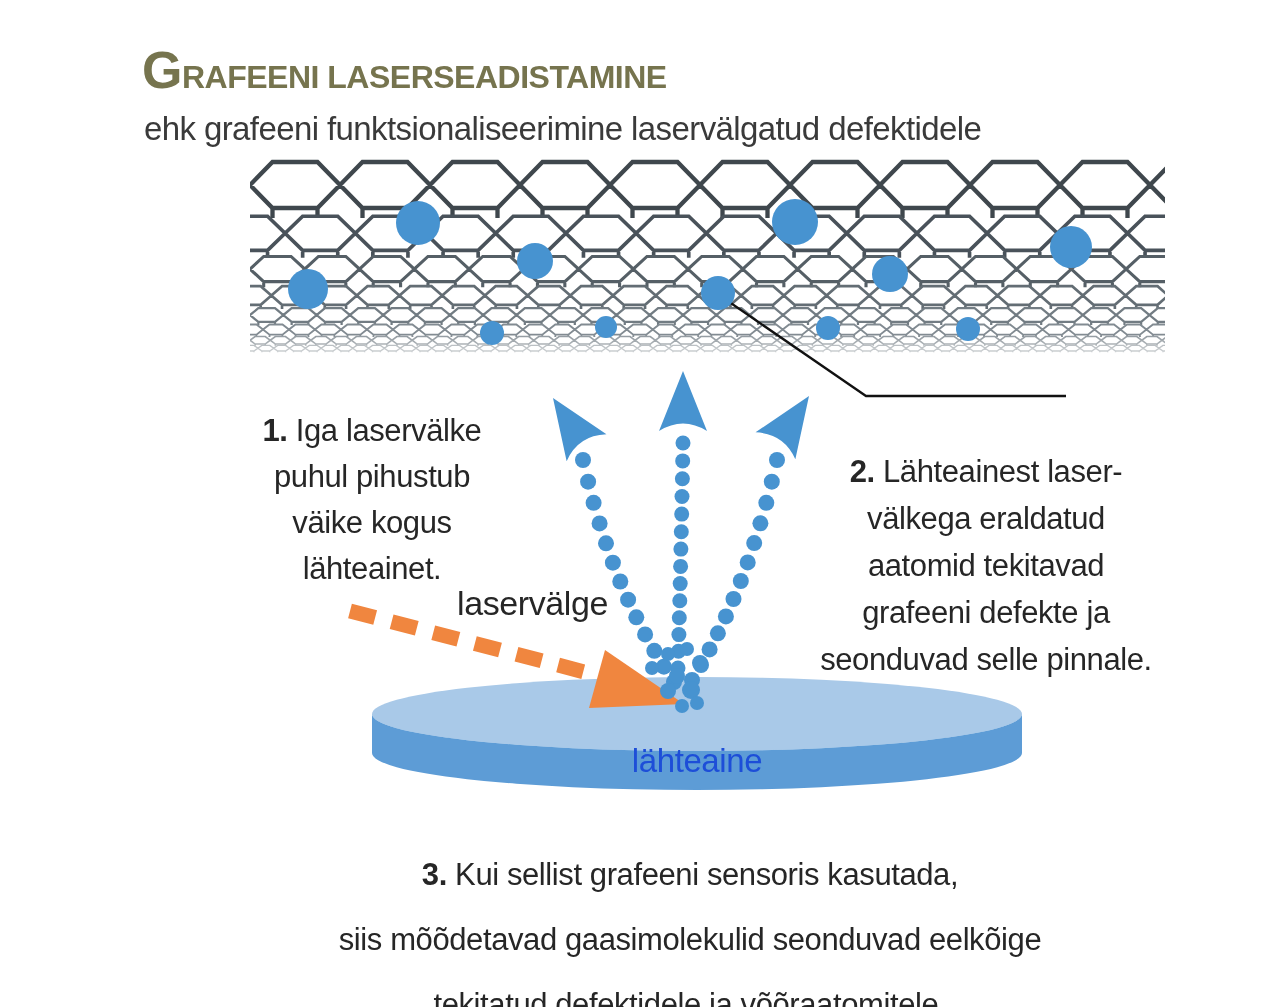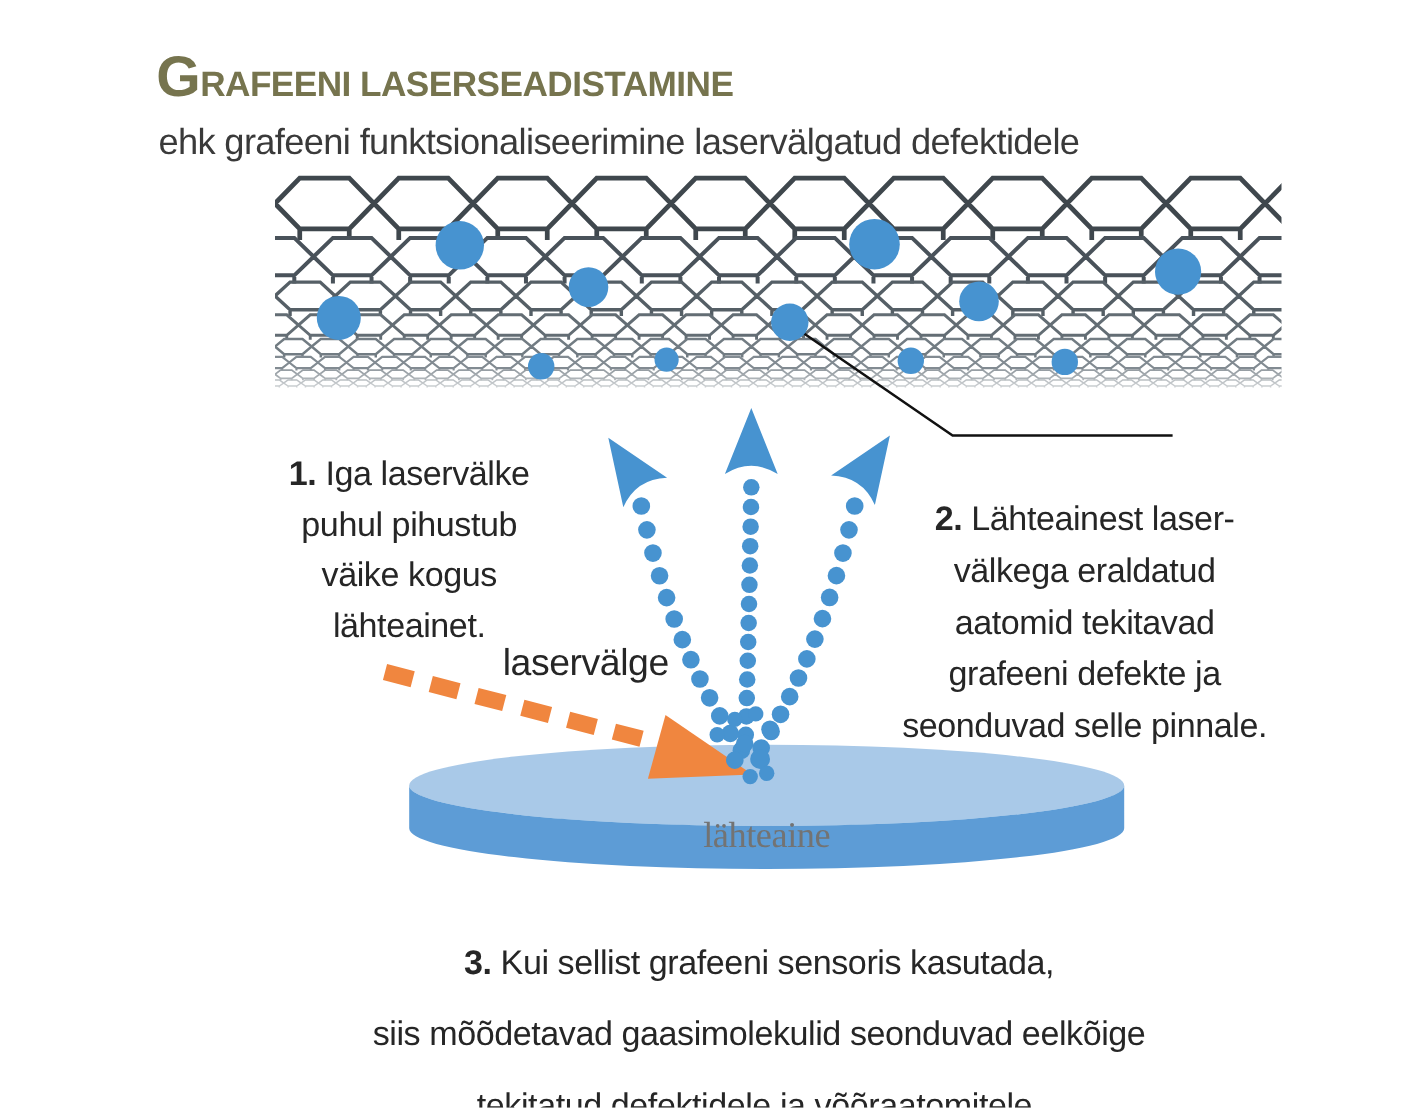--- a/index.html
+++ b/index.html
@@ -16,21 +16,21 @@
              background:linear-gradient(to bottom,rgba(255,255,255,0),rgba(255,255,255,0.95));}
   .art{position:absolute;left:0;top:0;}
   .step{position:absolute;text-align:center;font-size:31px;line-height:46px;color:#262626;letter-spacing:-0.4px;margin-top:20px;}
   .step b{font-weight:700;}
   .step1{left:222px;top:388px;width:300px;}
   .step2{left:790px;top:428px;width:392px;line-height:47px;}
   .step3{left:250px;top:822px;width:880px;line-height:65px;}
   .lbl-laser{position:absolute;left:438px;top:584px;width:170px;text-align:right;
              font-size:34px;color:#262626;letter-spacing:-0.4px;}
   .lbl-disk{position:absolute;left:547px;top:742px;width:300px;text-align:center;
-            font-size:33px;color:#737373;letter-spacing:-0.4px;font-family:Liberation Serif, serif;}
+            font-size:33px;color:#1d4ed8;letter-spacing:-0.4px;}
 </style>
 </head>
 <body>
 
 <div class="canvas">
 
   <div class="mesh">
     <svg id="meshsvg" width="915" height="205">
         <path d="M22.5,4 L67.5,4 L90,27 L67.5,50 L22.5,50 L0,27 Z M22.5,50 l0,10.12 M67.5,50 l0,10.12 M112.5,4 L157.5,4 L180,27 L157.5,50 L112.5,50 L90,27 Z M112.5,50 l0,10.12 M157.5,50 l0,10.12 M202.5,4 L247.5,4 L270,27 L247.5,50 L202.5,50 L180,27 Z M202.5,50 l0,10.12 M247.5,50 l0,10.12 M292.5,4 L337.5,4 L360,27 L337.5,50 L292.5,50 L270,27 Z M292.5,50 l0,10.12 M337.5,50 l0,10.12 M382.5,4 L427.5,4 L450,27 L427.5,50 L382.5,50 L360,27 Z M382.5,50 l0,10.12 M427.5,50 l0,10.12 M472.5,4 L517.5,4 L540,27 L517.5,50 L472.5,50 L450,27 Z M472.5,50 l0,10.12 M517.5,50 l0,10.12 M562.5,4 L607.5,4 L630,27 L607.5,50 L562.5,50 L540,27 Z M562.5,50 l0,10.12 M607.5,50 l0,10.12 M652.5,4 L697.5,4 L720,27 L697.5,50 L652.5,50 L630,27 Z M652.5,50 l0,10.12 M697.5,50 l0,10.12 M742.5,4 L787.5,4 L810,27 L787.5,50 L742.5,50 L720,27 Z M742.5,50 l0,10.12 M787.5,50 l0,10.12 M832.5,4 L877.5,4 L900,27 L877.5,50 L832.5,50 L810,27 Z M832.5,50 l0,10.12 M877.5,50 l0,10.12 M922.5,4 L967.5,4 L990,27 L967.5,50 L922.5,50 L900,27 Z M922.5,50 l0,10.12 M967.5,50 l0,10.12 " fill="none" stroke="#3f474d" stroke-width="4.30"></path>
         <path d="M-17.55,58.279999999999994 L17.550000000000004,58.279999999999994 L35.1,75.3 L17.550000000000004,92.32 L-17.55,92.32 L-35.1,75.3 Z M-17.55,92.32 l0,7.4887999999999995 M17.550000000000004,92.32 l0,7.4887999999999995 M52.650000000000006,58.279999999999994 L87.75,58.279999999999994 L105.30000000000001,75.3 L87.75,92.32 L52.650000000000006,92.32 L35.1,75.3 Z M52.650000000000006,92.32 l0,7.4887999999999995 M87.75,92.32 l0,7.4887999999999995 M122.85000000000001,58.279999999999994 L157.95000000000002,58.279999999999994 L175.5,75.3 L157.95000000000002,92.32 L122.85000000000001,92.32 L105.30000000000001,75.3 Z M122.85000000000001,92.32 l0,7.4887999999999995 M157.95000000000002,92.32 l0,7.4887999999999995 M193.05,58.279999999999994 L228.15,58.279999999999994 L245.7,75.3 L228.15,92.32 L193.05,92.32 L175.5,75.3 Z M193.05,92.32 l0,7.4887999999999995 M228.15,92.32 l0,7.4887999999999995 M263.25,58.279999999999994 L298.35,58.279999999999994 L315.9,75.3 L298.35,92.32 L263.25,92.32 L245.7,75.3 Z M263.25,92.32 l0,7.4887999999999995 M298.35,92.32 l0,7.4887999999999995 M333.45,58.279999999999994 L368.54999999999995,58.279999999999994 L386.09999999999997,75.3 L368.54999999999995,92.32 L333.45,92.32 L315.9,75.3 Z M333.45,92.32 l0,7.4887999999999995 M368.54999999999995,92.32 l0,7.4887999999999995 M403.65,58.279999999999994 L438.75,58.279999999999994 L456.29999999999995,75.3 L438.75,92.32 L403.65,92.32 L386.09999999999997,75.3 Z M403.65,92.32 l0,7.4887999999999995 M438.75,92.32 l0,7.4887999999999995 M473.84999999999997,58.279999999999994 L508.94999999999993,58.279999999999994 L526.5,75.3 L508.94999999999993,92.32 L473.84999999999997,92.32 L456.29999999999995,75.3 Z M473.84999999999997,92.32 l0,7.4887999999999995 M508.94999999999993,92.32 l0,7.4887999999999995 M544.05,58.279999999999994 L579.15,58.279999999999994 L596.7,75.3 L579.15,92.32 L544.05,92.32 L526.5,75.3 Z M544.05,92.32 l0,7.4887999999999995 M579.15,92.32 l0,7.4887999999999995 M614.25,58.279999999999994 L649.35,58.279999999999994 L666.9000000000001,75.3 L649.35,92.32 L614.25,92.32 L596.7,75.3 Z M614.25,92.32 l0,7.4887999999999995 M649.35,92.32 l0,7.4887999999999995 M684.45,58.279999999999994 L719.5500000000001,58.279999999999994 L737.1000000000001,75.3 L719.5500000000001,92.32 L684.45,92.32 L666.9000000000001,75.3 Z M684.45,92.32 l0,7.4887999999999995 M719.5500000000001,92.32 l0,7.4887999999999995 M754.6500000000001,58.279999999999994 L789.7500000000001,58.279999999999994 L807.3000000000002,75.3 L789.7500000000001,92.32 L754.6500000000001,92.32 L737.1000000000001,75.3 Z M754.6500000000001,92.32 l0,7.4887999999999995 M789.7500000000001,92.32 l0,7.4887999999999995 M824.8500000000001,58.279999999999994 L859.9500000000002,58.279999999999994 L877.5000000000002,75.3 L859.9500000000002,92.32 L824.8500000000001,92.32 L807.3000000000002,75.3 Z M824.8500000000001,92.32 l0,7.4887999999999995 M859.9500000000002,92.32 l0,7.4887999999999995 M895.0500000000002,58.279999999999994 L930.1500000000002,58.279999999999994 L947.7000000000003,75.3 L930.1500000000002,92.32 L895.0500000000002,92.32 L877.5000000000002,75.3 Z M895.0500000000002,92.32 l0,7.4887999999999995 M930.1500000000002,92.32 l0,7.4887999999999995 " fill="none" stroke="#49525a" stroke-width="3.65"></path>

